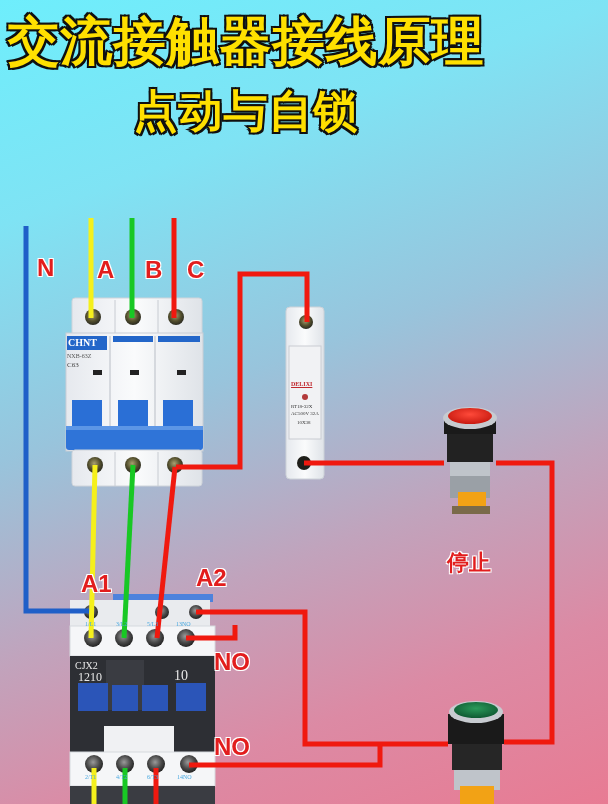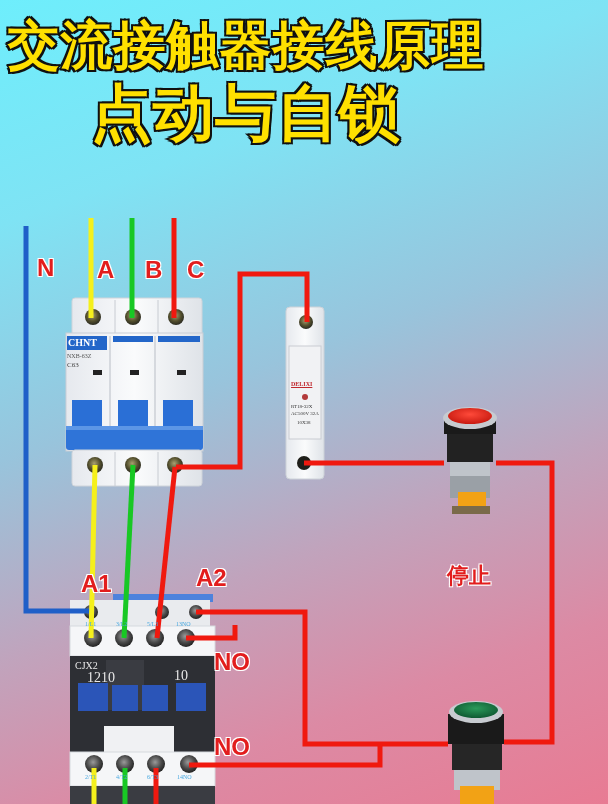--- a/index.html
+++ b/index.html
@@ -3,38 +3,38 @@
   <meta charset="utf-8">
   <style>
     html, body { margin: 0; padding: 0; }
     body {
       width: 608px; height: 804px; overflow: hidden; position: relative;
       font-family: "DejaVu Sans", sans-serif;
       background: linear-gradient(160deg, #6eeefc 0%, #7fe3f4 22%, #98c4dc 45%, #c1a3bc 65%, #dc8aa4 82%, #e87b93 100%);
     }
     .title {
       position: absolute; left: 0; width: 492px; text-align: center;
-      font-family: Liberation Serif, serif; font-weight: bold;
+      font-family: Liberation Mono, monospace; font-weight: bold;
       color: #ffe000;
       -webkit-text-stroke: 3px #111;
       paint-order: stroke fill;
       text-shadow: 0 0 2px #111, 2px 2px 0 #111, -2px 2px 0 #111, 2px -2px 0 #111, -2px -2px 0 #111;
       letter-spacing: 1px;
     }
     .title.l1 { top: 14px; font-size: 52px; line-height: 64px; }
-    .title.l2 { top: 82px; font-size: 61px; line-height: 64px; }
+    .title.l2 { top: 82px; font-size: 44px; line-height: 64px; }
 
     svg#diagram { position: absolute; left: 0; top: 0; }
 
     .lbl {
       position: absolute; font-family: "Liberation Sans", sans-serif; font-weight: bold;
       color: #e21d1d; font-size: 24px; line-height: 24px;
       text-shadow: 1px 1px 0 #fff, -1px -1px 0 #fff, 1px -1px 0 #fff, -1px 1px 0 #fff;
     }
-    .lbl.cn { font-family: "DejaVu Sans", sans-serif; font-size: 22px; margin-top: 13px; }
+    .lbl.cn { font-family: "DejaVu Sans", sans-serif; font-size: 22px; }
 
     .tiny { position: absolute; font-family: Liberation Serif, serif; white-space: nowrap; }
   </style>
 </head>
 <body>
 
 <div class="title l1">交流接触器接线原理</div>
 <div class="title l2">点动与自锁</div>
 
 <svg id="diagram" width="608" height="804" viewBox="0 0 608 804">
@@ -203,19 +203,19 @@
 <div class="lbl" style="left:196px; top:566px;">A2</div>
 <div class="lbl" style="left:214px; top:650px;">NO</div>
 <div class="lbl" style="left:214px; top:735px;">NO</div>
 
 <div class="tiny" style="left:85px; top:621px; font-size:6px; color:#48a8e0;">1/L1</div>
 <div class="tiny" style="left:116px; top:621px; font-size:6px; color:#48a8e0;">3/L2</div>
 <div class="tiny" style="left:147px; top:621px; font-size:6px; color:#48a8e0;">5/L3</div>
 <div class="tiny" style="left:176px; top:621px; font-size:6px; color:#48a8e0;">13NO</div>
 
 <div class="tiny" style="left:75px; top:660px; font-size:10px; color:#e8e8e8;">CJX2</div>
-<div class="tiny" style="left:87px; top:670px; font-size:14px; color:#e8e8e8;">1210</div>
+<div class="tiny" style="left:78px; top:670px; font-size:12px; color:#e8e8e8;">1210</div>
 <div class="tiny" style="left:174px; top:668px; font-size:14px; color:#e8e8e8;">10</div>
 
 <div class="tiny" style="left:85px; top:774px; font-size:6px; color:#48a8e0;">2/T1</div>
 <div class="tiny" style="left:116px; top:774px; font-size:6px; color:#48a8e0;">4/T2</div>
 <div class="tiny" style="left:147px; top:774px; font-size:6px; color:#48a8e0;">6/T3</div>
 <div class="tiny" style="left:177px; top:774px; font-size:6px; color:#48a8e0;">14NO</div>
 
 </body></html>

